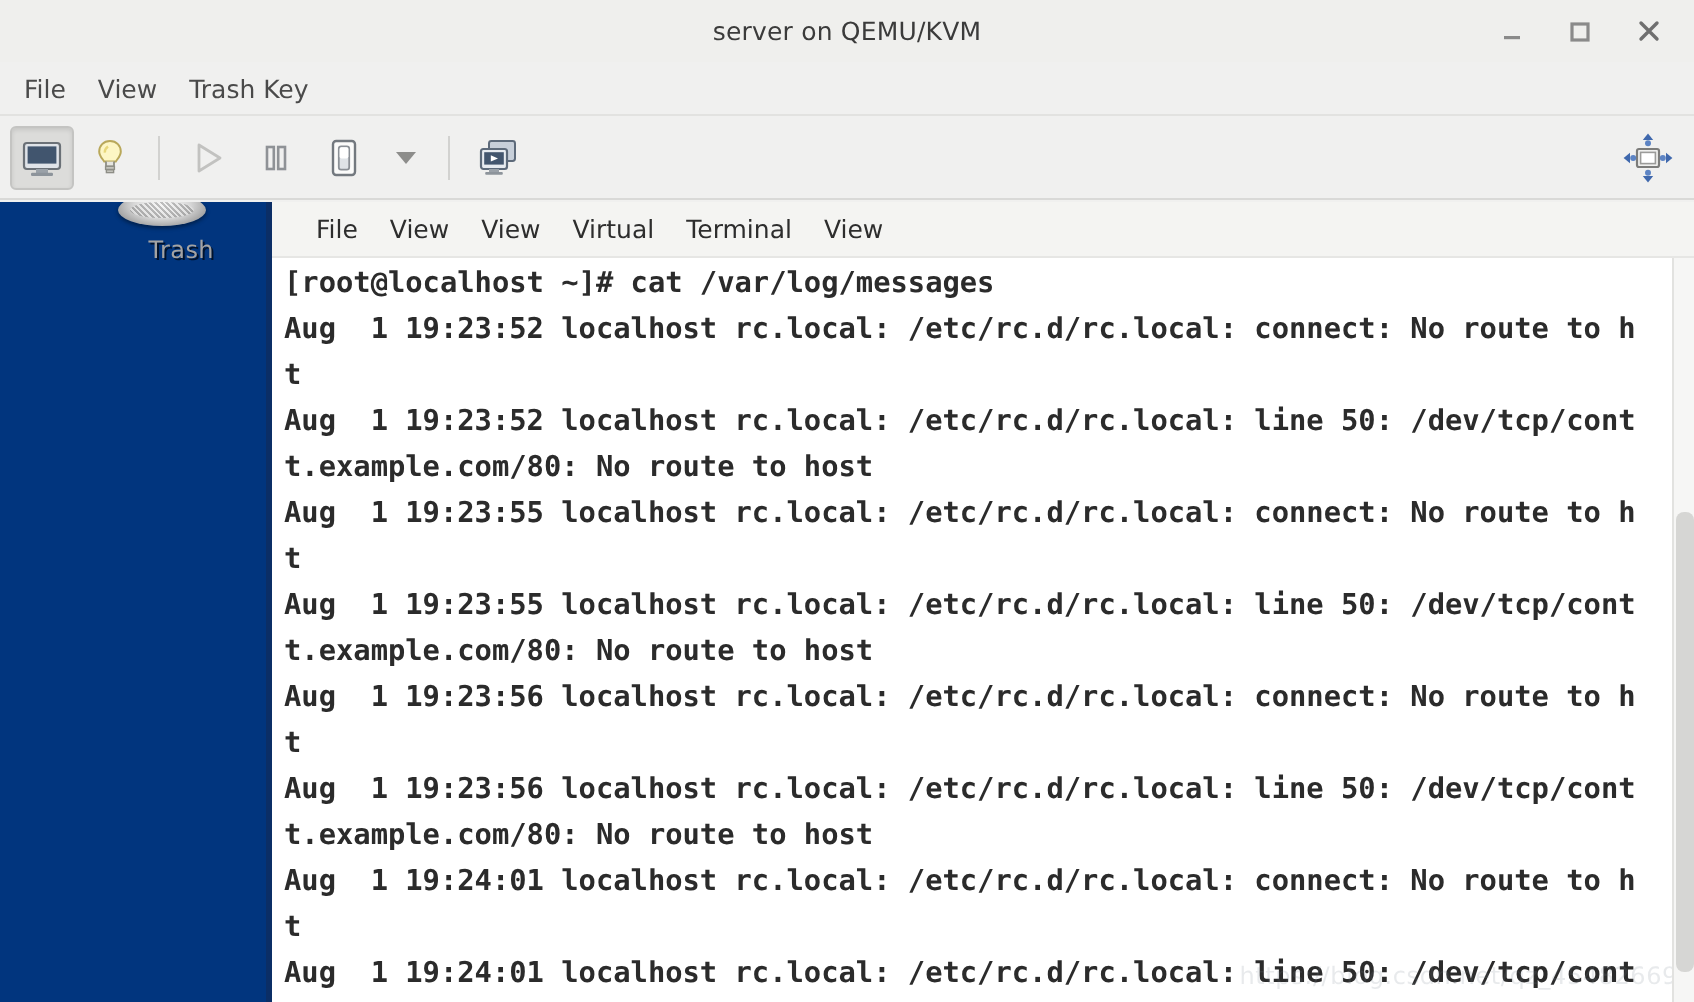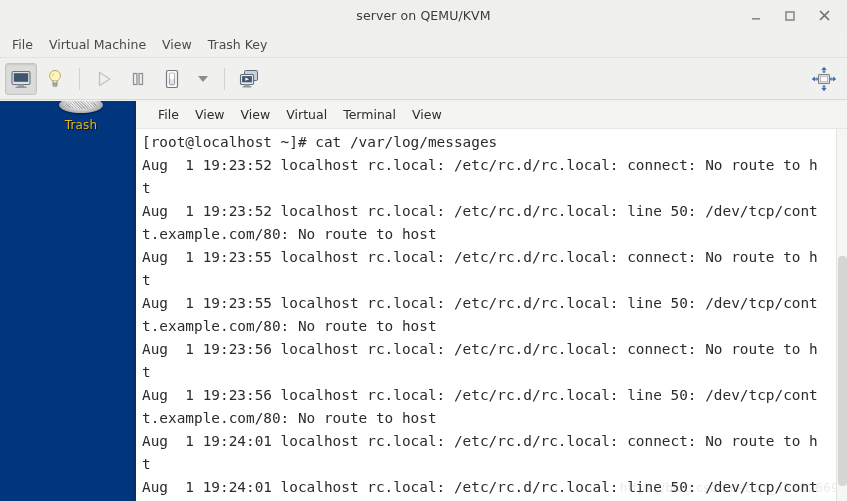--- a/index.html
+++ b/index.html
@@ -175,23 +175,24 @@
     left: 6px; top: 4px;
     width: 32px; height: 8px;
     border-radius: 50%;
     background: repeating-linear-gradient(45deg, rgba(120,120,120,.55) 0 1px, rgba(235,235,235,.55) 1px 2px);
     opacity: .85;
   }
   .trash-label {
     margin-top: 1px;
     font-family: "DejaVu Sans", sans-serif;
     font-size: 12px;
-    color: #eab308;
+    color: #a3a3a3;
     text-shadow: 1px 1px 0 rgba(0,0,0,0.65);
     letter-spacing: 0.2px;
+    text-align: right;
   }
 
   
   .terminal-win {
     position: absolute;
     left: 133px;
     top: 0;
     width: 714px;
     height: 400px;
     background: #ffffff;
@@ -230,21 +231,21 @@
     left: 6px;
     top: 2px;
     right: 12px;
     font-family: "DejaVu Sans Mono", monospace;
     font-size: 14.4px;
     line-height: 23px;
     color: #2b2b2b;
     white-space: pre;
     letter-spacing: 0px;
   }
-  .term-line { height: 23px; }
+  .term-line { height: 23px; font-weight: bold; }
 
   .term-scrollbar {
     position: absolute;
     right: 0;
     top: 0;
     width: 11px;
     height: 100%;
     background: #f6f6f5;
     border-left: 1px solid #e2e2e0;
     box-sizing: border-box;
@@ -293,21 +294,20 @@
       <div class="win-btn">
         <svg width="13" height="13" viewBox="0 0 13 13">
           <path d="M2.5 2.5 L10.5 10.5 M10.5 2.5 L2.5 10.5" stroke="#6f6f6f" stroke-width="1.7" stroke-linecap="round"></path>
         </svg>
       </div>
     </div>
   </div>
 
   <div class="menubar">
     <div class="menu-item">File</div>
-    <div class="menu-item">Virtual Machine</div>
     <div class="menu-item">View</div>
     <div class="menu-item">Trash Key</div>
   </div>
 
   <div class="toolbar">
 
     <div class="tb-btn pressed">
       <svg width="22" height="22" viewBox="0 0 22 22">
         <rect x="2" y="3.5" width="18" height="13" rx="1.5" fill="#dfe3e8" stroke="#6b7177" stroke-width="1.1"></rect>
         <rect x="3.8" y="5.2" width="14.4" height="8.6" fill="#41556e"></rect>

